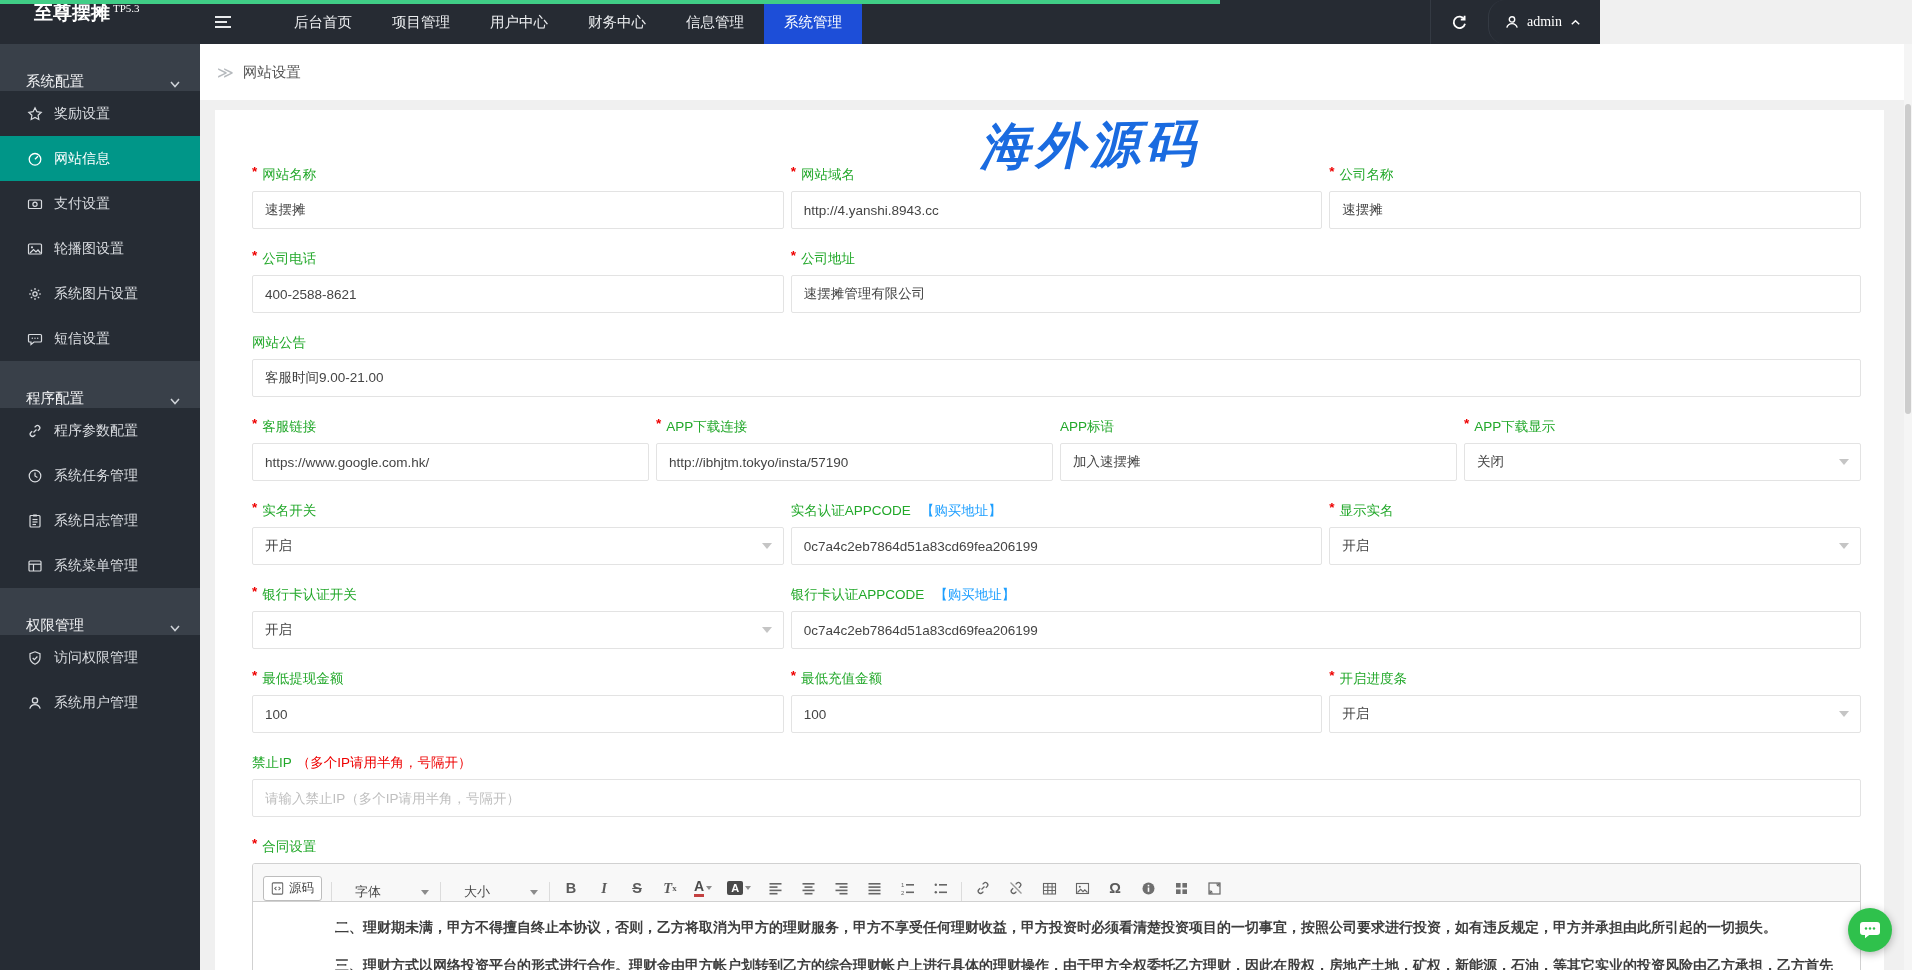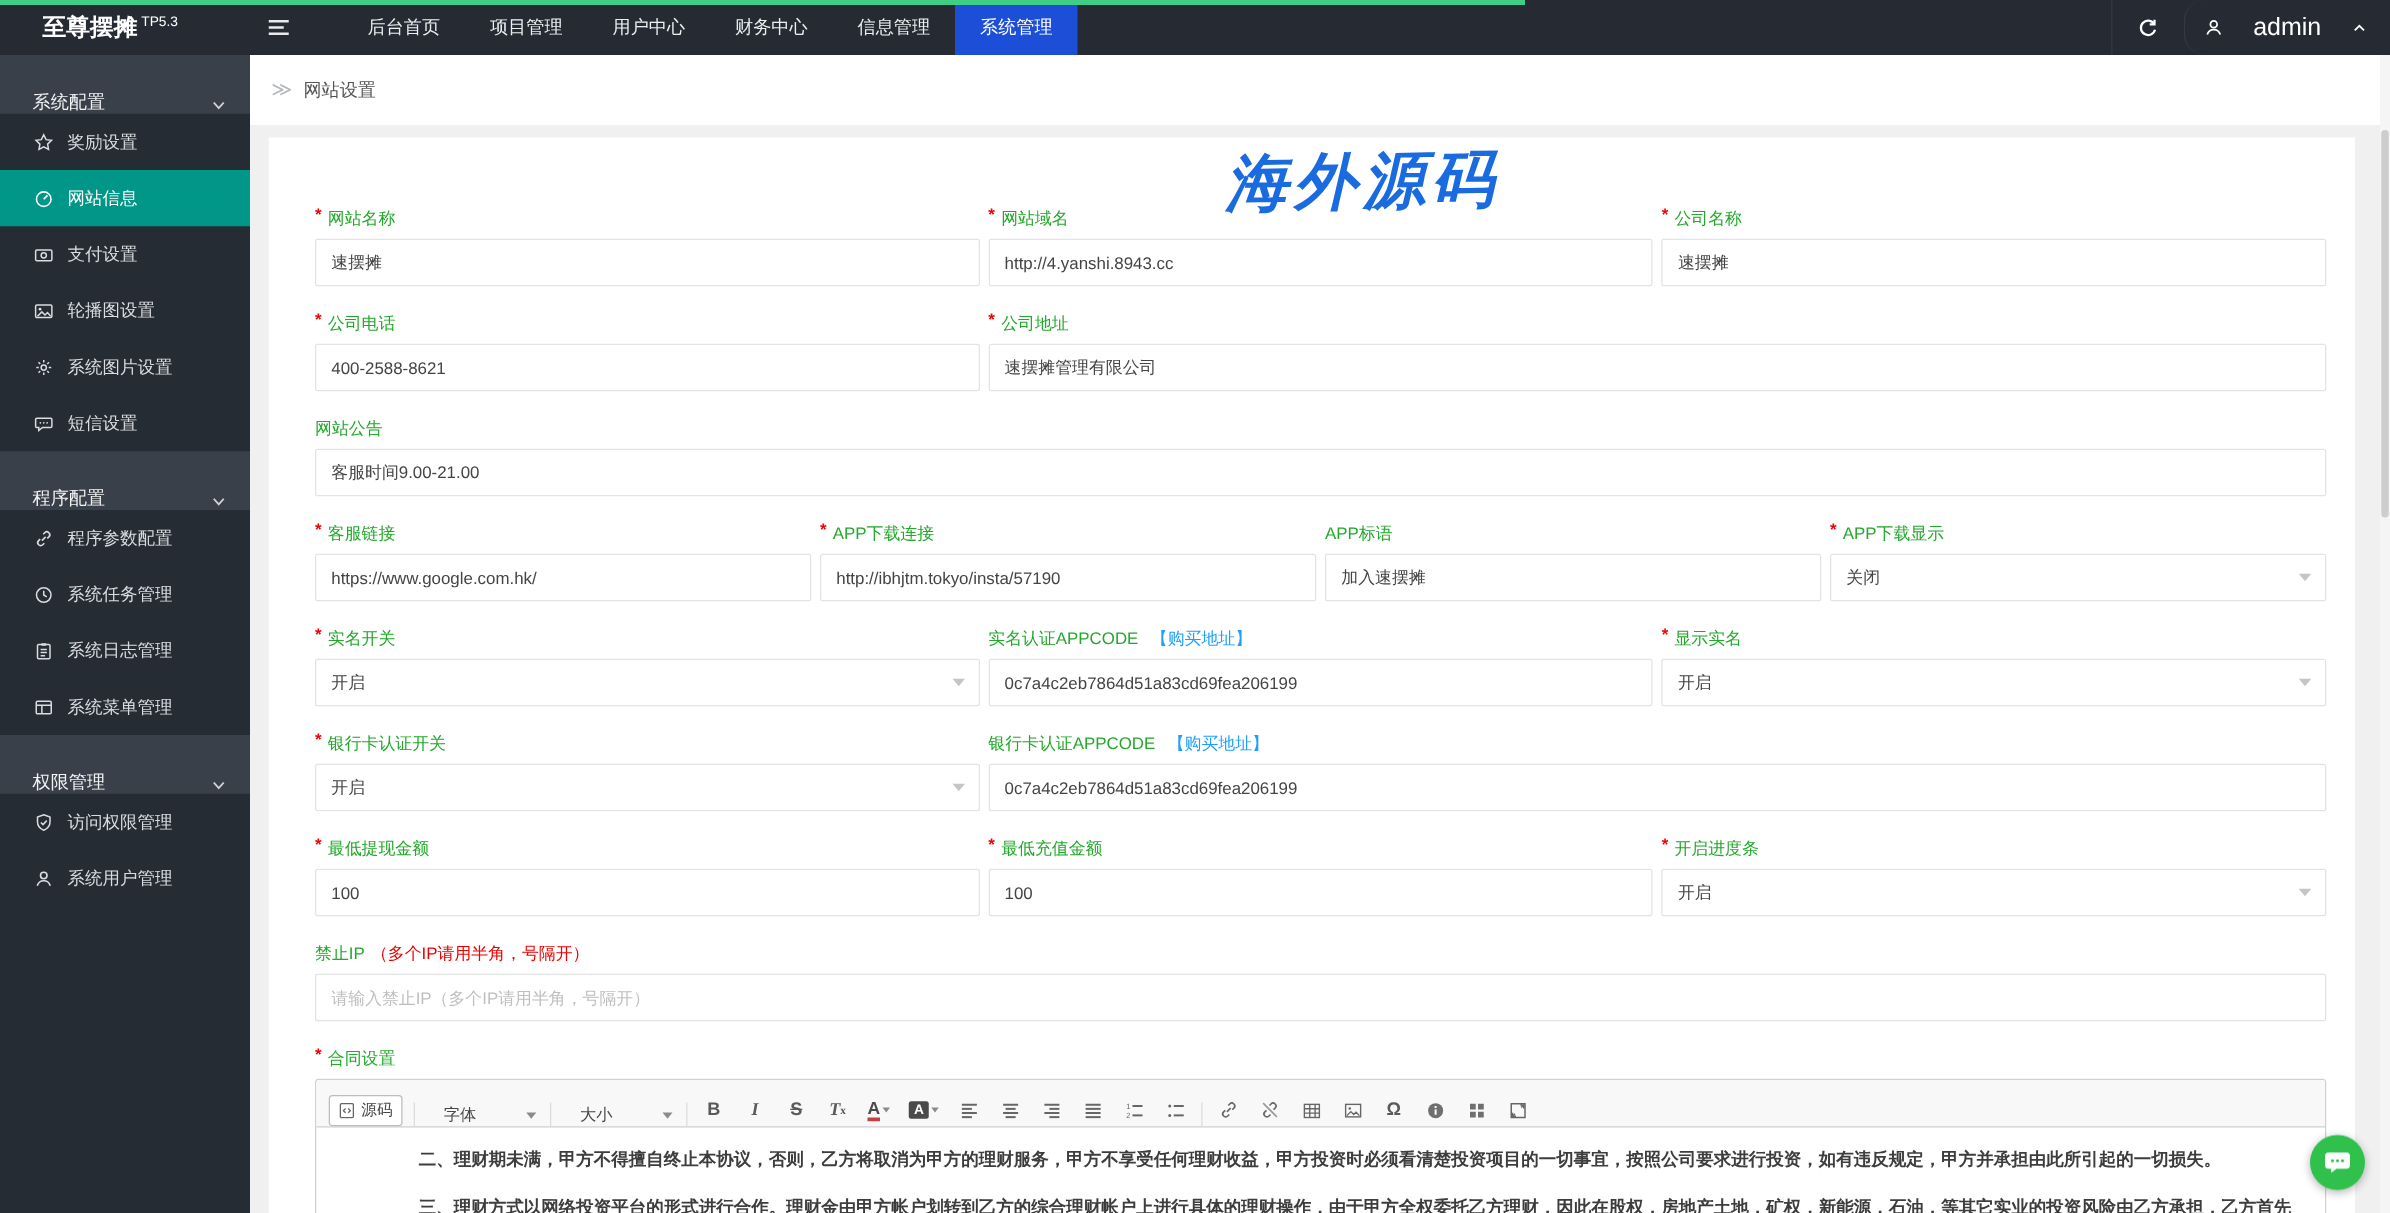--- a/index.html
+++ b/index.html
@@ -1,36 +1,36 @@
 <!DOCTYPE html>
 <html><head>
 <meta charset="utf-8">
 <style>
   * { margin:0; padding:0; box-sizing:border-box; }
   html,body { width:1912px; height:970px; overflow:hidden;
     font-family:"Liberation Sans","DejaVu Sans",sans-serif; background:#f0f0f0; }
 
   
-  .topbar { position:fixed; top:0; left:0; width:1912px; height:44px;
-    background:#262b33; display:flex; align-items:center; z-index:30; }
+  .topbar { position:fixed; top:0; left:0; width:1600px; height:44px;
+    background:#262b33; display:flex; align-items:flex-start; z-index:30;font-family:Liberation Serif, serif; }
   .progress { position:absolute; top:0; left:0; height:4px; width:1220px; background:#40cd86; }
   .logo { width:200px; padding-left:34px; color:#fff; font-size:19px; font-weight:bold; white-space:nowrap; }
   .logo sup { font-size:11px; font-weight:normal; margin-left:3px; }
   .hamburger { width:46px; height:44px; display:flex; flex-direction:column; justify-content:center;
     align-items:center; gap:3px; cursor:pointer; }
   .hamburger i { display:block; width:16px; height:2px; background:#e8eaec; }
   .hamburger i:nth-child(2){ width:12px; align-self:flex-start; margin-left:15px; }
   .nav-items { display:flex; margin-left:28px; height:44px; }
   .nav-item { padding:0 20px; line-height:44px; font-size:14.5px; color:#eceef0; cursor:pointer; white-space:nowrap; }
   .nav-item.active { background:#1d4ed8; color:#fff; }
   .top-right { margin-left:auto; display:flex; align-items:stretch; height:44px; }
   .refresh-box { width:58px; display:flex; align-items:center; justify-content:center;
     border-left:1px solid #343a43; cursor:pointer; }
-  .admin-box { display:flex; align-items:center; gap:24px; padding:0 18px 0 15px;
-    border-left:1px solid #343a43; color:#fff; font-size:20px; cursor:pointer;border-radius:17px; }
+  .admin-box { display:flex; align-items:center; gap:7px; padding:0 18px 0 15px;
+    border-left:1px solid #343a43; color:#fff; font-size:14px; cursor:pointer;border-radius:17px; }
 
   
   .sidebar { position:fixed; top:44px; left:0; bottom:0; width:200px; background:#262c34; z-index:20; }
   .side-header { height:47px; background:#394049; color:#f2f3f5; font-size:14.5px;
     display:flex; align-items:flex-end; justify-content:space-between; padding:0 18px 0 26px; cursor:pointer; }
   .side-item { height:45px; display:flex; align-items:center; padding-left:27px; gap:11px;
     color:#d9dce0; font-size:14px; cursor:pointer; }
   .side-item.active { background:#009688; color:#fff; }
   .side-item svg, .side-header svg { flex:none; }
 

